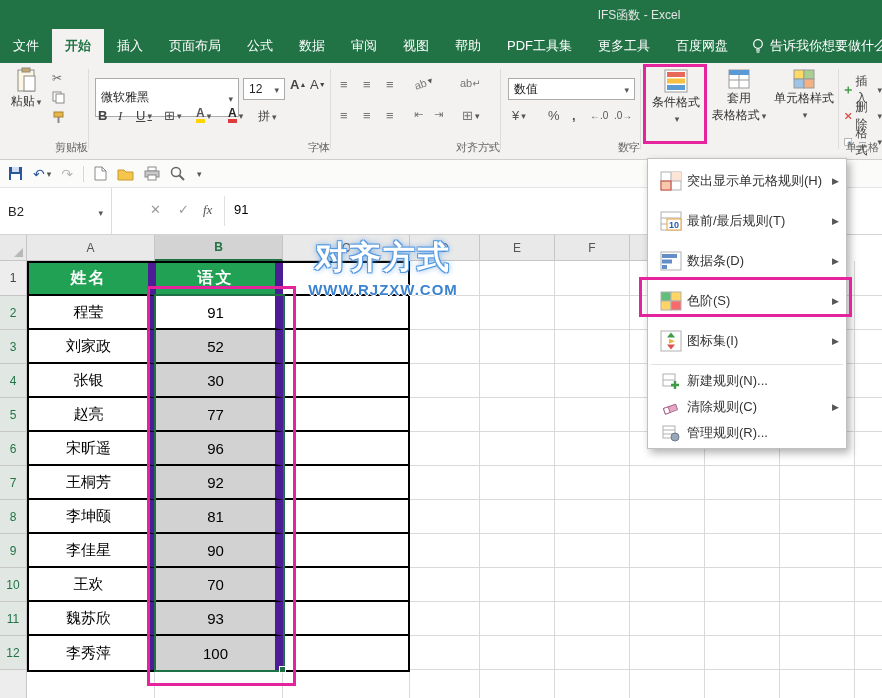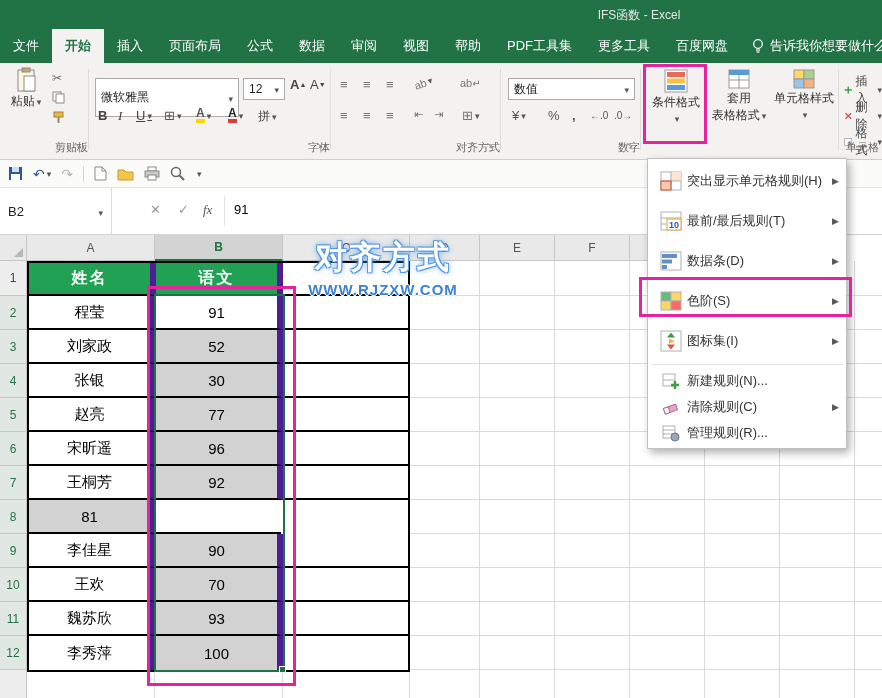--- a/index.html
+++ b/index.html
@@ -40,21 +40,21 @@
   .colhdr{position:absolute;top:235px;height:26px;background:#e9e9e9;border-right:1px solid #c6c6c6;border-bottom:1px solid #c6c6c6;font-size:12px;color:#555;display:flex;align-items:center;justify-content:center;}
   .colhdr.selected{background:#d3d3d3;color:#217346;font-weight:bold;border-bottom:2px solid #217346;}
   .rowhdr{position:absolute;left:0;width:27px;background:#ededed;border-right:1px solid #c6c6c6;border-bottom:1px solid #c6c6c6;font-size:12px;color:#444;display:flex;align-items:center;justify-content:center;}
   .rowhdr.insel{background:#e1e8e3;color:#217346;}
   .corner{position:absolute;left:0;top:235px;width:27px;height:26px;background:#e9e9e9;border-right:1px solid #c6c6c6;border-bottom:1px solid #c6c6c6;}
   .corner::after{content:"";position:absolute;right:3px;bottom:3px;border-left:9px solid transparent;border-bottom:9px solid #b8b8b8;}
 
   .xtable{position:absolute;left:27px;top:261px;border:2px solid #000;background:#fff;}
   .trow{display:flex;height:34px;}
   .trow.hdr{height:33px;}
-  .cell{height:100%;border-right:6px solid #4c1d95;border-bottom:2px solid #000;display:flex;align-items:center;justify-content:center;font-size:15px;color:#000;background:#fff;}
+  .cell{height:100%;border-right:8px solid #4c1d95;border-bottom:2px solid #000;display:flex;align-items:center;justify-content:center;font-size:15px;color:#000;background:#fff;}
   .ca{width:127px;}.cb{width:127px;}.cc{width:125px;border-right:none;}
   .trow:last-child .cell{border-bottom:none;}
   .th{background:#21a153;color:#fff;font-weight:bold;font-size:16px;letter-spacing:2px;}
   .selcell{background:#d2d2d2;}
 
   .gridlines-h{position:absolute;left:410px;top:262px;width:472px;height:436px;
      background:repeating-linear-gradient(to bottom, transparent 0 33px, #d9d9d9 33px 34px);}
   .gl-v{position:absolute;top:261px;width:1px;background:#d9d9d9;}
 
   .sel-border{position:absolute;left:154px;top:294px;width:131px;height:378px;border:2px solid #1e7145;pointer-events:none;}
@@ -410,20 +410,21 @@
         <div class="cell ca">宋昕遥</div>
         <div class="cell cb selcell">96</div>
         <div class="cell cc"></div>
       </div>
     <div class="trow">
         <div class="cell ca">王桐芳</div>
         <div class="cell cb selcell">92</div>
         <div class="cell cc"></div>
       </div>
     <div class="trow">
+        <div class="cell ca">李坤颐</div>
         <div class="cell cb selcell">81</div>
         <div class="cell cc"></div>
       </div>
     <div class="trow">
         <div class="cell ca">李佳星</div>
         <div class="cell cb selcell">90</div>
         <div class="cell cc"></div>
       </div>
     <div class="trow">
         <div class="cell ca">王欢</div>

